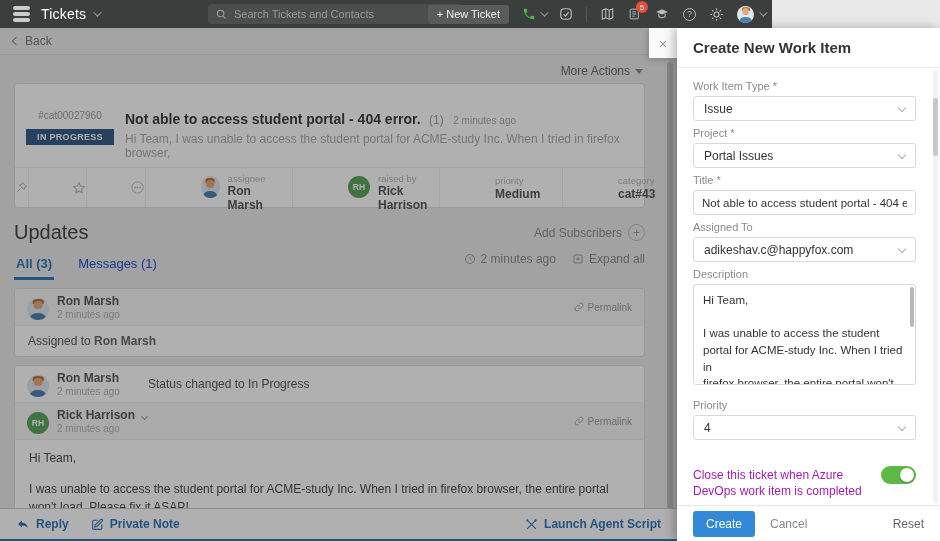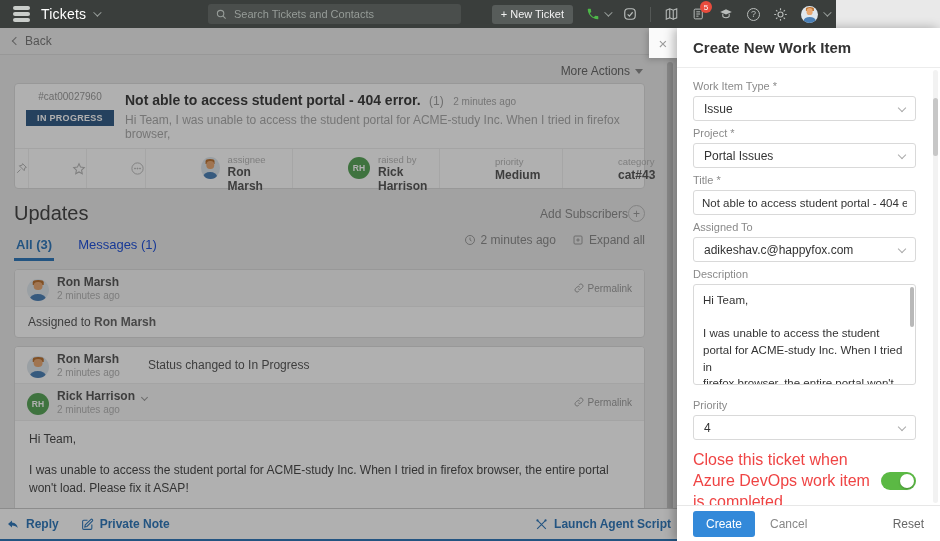--- a/index.html
+++ b/index.html
@@ -5,21 +5,21 @@
   * { box-sizing: border-box; margin: 0; padding: 0; }
   html,body { width:940px; height:541px; }
   body {
     position: relative;
     font-family: "Liberation Sans", sans-serif;
     background:#e9e9e9;
     overflow:hidden;
   }
   
   .topbar {
-    position:absolute; top:0; left:0; width:836px; height:28px;
+    position:absolute; top:0; left:0; width:772px; height:28px;
     background:#3a3e3c; z-index:5; display:flex; align-items:center;
   }
   .logo { margin-left:13px; display:flex; flex-direction:column; gap:2px; }
   .logo span { display:block; width:17px; height:4px; border-radius:2px; background:#c9cdca; }
   .app-title { color:#fff; font-size:14px; margin-left:11px; letter-spacing:.2px; }
   .chev { display:inline-block; width:6px; height:6px; border-right:1.5px solid #9aa09d; border-bottom:1.5px solid #9aa09d; transform:rotate(45deg) translateY(-2px); margin-left:7px; }
   .topbar-search {
     position:absolute; left:208px; top:4px; width:253px; height:20px;
     background:#4a4e4c; border-radius:3px; display:flex; align-items:center; padding:0 8px;
   }
@@ -43,42 +43,42 @@
   .avatar .head { position:absolute; top:16%; left:50%; transform:translateX(-50%); width:40%; height:38%; border-radius:50%; background:#e8a872; }
   .avatar .torso { position:absolute; bottom:-14%; left:50%; transform:translateX(-50%); width:74%; height:45%; border-radius:50% 50% 0 0; background:#4a7fb5; }
   .avatar-sm { width:17px; height:17px; }
   
   .main { position:absolute; top:28px; left:0; width:677px; height:513px; background:#ebebeb; overflow:hidden; }
   .back-bar { height:27px; background:#eeeeee; border-bottom:1px solid #dcdcdc; display:flex; align-items:center; padding-left:13px; color:#777; font-size:12px; }
   .back-chev { width:6px; height:6px; border-left:1.5px solid #888; border-bottom:1.5px solid #888; transform:rotate(45deg); margin-right:6px; }
   .more-actions { text-align:right; padding:9px 34px 5px 0; font-size:12px; color:#666; }
   .tri-down { display:inline-block; width:0; height:0; border-left:4px solid transparent; border-right:4px solid transparent; border-top:5px solid #8a8a8a; margin-left:5px; vertical-align:middle; }
   .ticket-card { margin:0 32px 0 14px; background:#fff; border:1px solid #dcdcdc; border-radius:4px; }
-  .tc-top { display:flex; padding:7px 0 7px; }
+  .tc-top { display:flex; padding:26px 0 7px; }
   .tc-id-col { width:110px; text-align:center; flex:0 0 auto; }
   .tc-id { font-size:10px; color:#999; margin-bottom:5px; }
   .tc-status { display:inline-block; background:#315a85; color:#fff; font-size:9px; font-weight:bold; letter-spacing:.3px; padding:3px 11px; }
   .tc-main { flex:1; padding-right:12px; }
   .tc-title { font-size:14px; font-weight:bold; color:#3a3a3a; }
   .tc-count { font-size:12px; color:#9e9e9e; font-weight:normal; margin-left:4px; }
   .tc-time { font-size:10px; color:#a8a8a8; margin-left:5px; }
   .tc-preview { font-size:12px; color:#a9a9a9; margin-top:4px; }
   .tc-meta { display:flex; border-top:1px solid #eee; height:40px; align-items:stretch;gap:43px; }
   .ticon { width:25px; display:flex; align-items:center; justify-content:center; border-right:1px solid #f1f1f1; }
   .mcell { padding:5px 12px 0; border-right:1px solid #f1f1f1; display:flex; gap:8px; min-width:104px; }
   .mcell.noicon { flex-direction:column; gap:1px; padding-top:7px; }
   .mlab { font-size:9.5px; color:#b5b5b5; }
   .mval { font-size:12px; font-weight:bold; color:#555; }
   .avatar-md { width:22px; height:22px; margin-top:3px; }
   .avatar-rh { width:22px; height:22px; margin-top:3px; border-radius:50%; background:#57a457; color:#fff; font-size:8.5px; font-weight:bold; display:flex; align-items:center; justify-content:center; flex:0 0 auto; }
   .dot-cell { margin-left:auto; display:flex; align-items:center; padding-right:14px; border-left:1px solid #f1f1f1; padding-left:18px; }
   .red-dot { width:10px; height:10px; border-radius:50%; background:#a93226; }
   .updates-row { display:flex; align-items:center; margin:13px 32px 0 14px; }
   .updates-title { font-size:20px; color:#424242; }
-  .add-subs { margin-left:auto; display:flex; align-items:center; font-size:12px; color:#8a8a8a; }
+  .add-subs { margin-left:auto; display:flex; align-items:center; gap:6px; font-size:12px; color:#8a8a8a; }
   .plus-circle { width:17px; height:17px; border-radius:50%; border:1px solid #bbb; color:#999; font-size:12px; display:flex; align-items:center; justify-content:center; }
   .tabs-row { display:flex; align-items:flex-start; margin:8px 32px 0 14px; }
   .tab { font-size:13px; padding:4px 2px 6px; margin-right:22px; }
   .tab.active { color:#2e77ba; font-weight:bold; border-bottom:3px solid #2e77ba; }
   .tab.inactive { color:#1d4ed8; border-bottom:3px solid transparent; }
   .tabs-right { margin-left:auto; display:flex; align-items:center; gap:16px; font-size:12px; color:#8a8a8a; padding-bottom:5px; }
   .meta-ic { display:flex; align-items:center; gap:5px; }
   .ucard { margin:8px 32px 0 14px; background:#fff; border:1px solid #dcdcdc; border-radius:4px; overflow:hidden; }
   .uhead { background:#f7f7f7; padding:5px 12px; display:flex; align-items:center; }
   .uhead.white { background:#fff; position:relative; }
@@ -86,41 +86,41 @@
   .uname { font-size:12px; font-weight:bold; color:#555; }
   .utime { font-size:10px; color:#b3b3b3; margin-top:1px; }
   .permalink { margin-left:auto; display:flex; align-items:center; gap:4px; font-size:10px; color:#9a9a9a; }
   .ubody { border-top:1px solid #eee; padding:8px 13px; font-size:12px; color:#555; }
   .status-text { position:absolute; left:133px; top:50%; transform:translateY(-50%); font-size:12px; color:#555; }
   .msg-body { border-top:1px solid #eee; padding:10px 14px 12px; font-size:12px; color:#464646; line-height:1.45; }
   .msg-body p { margin-bottom:14px; }
   .msg-body p:last-child { margin-bottom:0; }
   .sig { margin-bottom:0 !important; }
   .bold-name { font-weight:bold; color:#666; }
-  .main-bottom { position:absolute; bottom:2px; left:0; width:677px; height:31px; background:#fff; border-top:1px solid #c9c9c9; display:flex; align-items:center; padding:0 6px; z-index:1; }
+  .main-bottom { position:absolute; bottom:2px; left:0; width:677px; height:31px; background:#fff; border-top:1px solid #c9c9c9; display:flex; align-items:center; padding:0 16px; z-index:1; }
   .blue-link { display:flex; align-items:center; gap:6px; color:#2e77ba; font-size:12px; font-weight:bold; }
   .ml20 { margin-left:22px; } .mlauto { margin-left:auto; }
   .blue-line { position:absolute; bottom:0; left:0; width:677px; height:2px; background:#2e77ba; }
   .main-scrollbar { position:absolute; top:34px; left:667px; width:6px; height:468px; background:#c2c2c2; border-radius:3px; }
   .overlay { position:absolute; top:28px; left:0; width:677px; height:513px; background:rgba(15,15,15,.33); z-index:3; }
   
   .close-tab { position:absolute; top:28px; left:649px; width:28px; height:30px; background:#fafafa; z-index:4; display:flex; align-items:center; justify-content:center; color:#9b9b9b; font-size:15px; box-shadow:-2px 2px 6px rgba(0,0,0,.18); }
   .panel { position:absolute; top:28px; left:677px; width:263px; height:513px; background:#fff; z-index:4; box-shadow:-3px 0 10px rgba(0,0,0,.28); }
   .panel-header { height:40px; display:flex; align-items:center; padding-left:16px; font-size:15px; font-weight:bold; color:#333; border-bottom:1px solid #ececec; }
   .panel-body { position:absolute; top:41px; left:0; right:0; bottom:36px; padding:11px 24px 0 16px; overflow:hidden; }
   .fgroup { margin-bottom:6px; }
   .flabel { font-size:11px; color:#8a8a8a; margin-bottom:4px; }
   .fselect { position:relative; height:25px; border:1px solid #d9d9d9; border-radius:3px; display:flex; align-items:center; padding:0 24px 0 10px; font-size:12px; color:#333; background:#fff; }
   .fselect .sel-chev { position:absolute; right:10px; top:8px; width:6px; height:6px; border-right:1.4px solid #aaa; border-bottom:1.4px solid #aaa; transform:rotate(45deg); }
   .ftext { width:100%; height:25px; border:1px solid #d9d9d9; border-radius:3px; font-size:11.5px; color:#333; padding:0 8px; font-family:"Liberation Sans",sans-serif; }
   .ta-wrap { position:relative; }
   .ftextarea { width:100%; height:101px; border:1px solid #d9d9d9; border-radius:3px; font-size:11.5px; color:#333; padding:7px 12px 7px 9px; line-height:1.45; resize:none; overflow:hidden; font-family:"Liberation Sans",sans-serif; }
   .ta-scroll { position:absolute; right:2px; top:3px; width:4px; height:40px; background:#b8b8b8; border-radius:2px; }
   .toggle-row { display:flex; align-items:center; justify-content:space-between; margin-bottom:12px; }
-  .tlabel { font-size:16px; color:#ef4444; max-width:192px; line-height:1.3; }
+  .tlabel { font-size:12px; color:#a21caf; max-width:192px; line-height:1.3;margin-top:18px; }
   .switch { width:35px; height:18px; border-radius:9px; background:#5bb944; position:relative; flex:0 0 auto; }
   .switch:after { content:""; position:absolute; right:2px; top:2px; width:14px; height:14px; border-radius:50%; background:#fff; box-shadow:0 1px 2px rgba(0,0,0,.25); }
   .panel-footer { position:absolute; bottom:0; left:0; right:0; height:36px; background:#fff; border-top:1px solid #e7e7e7; display:flex; align-items:center; padding:0 16px; }
   .btn-create { background:#3389d9; color:#fff; font-size:12px; padding:6px 13px; border-radius:3px; border:none; font-family:"Liberation Sans",sans-serif; }
   .btn-cancel { color:#888; font-size:12px; margin-left:15px; }
   .btn-reset { margin-left:auto; color:#666; font-size:12px; }
   .panel-scroll-track { position:absolute; top:42px; right:2px; width:5px; bottom:38px; background:#f2f2f2; border-radius:3px; }
   .panel-scroll-thumb { position:absolute; top:28px; right:0; width:5px; height:58px; background:#c7c7c7; border-radius:3px; }
   .mt10 { margin-top:10px; }
 </style>

